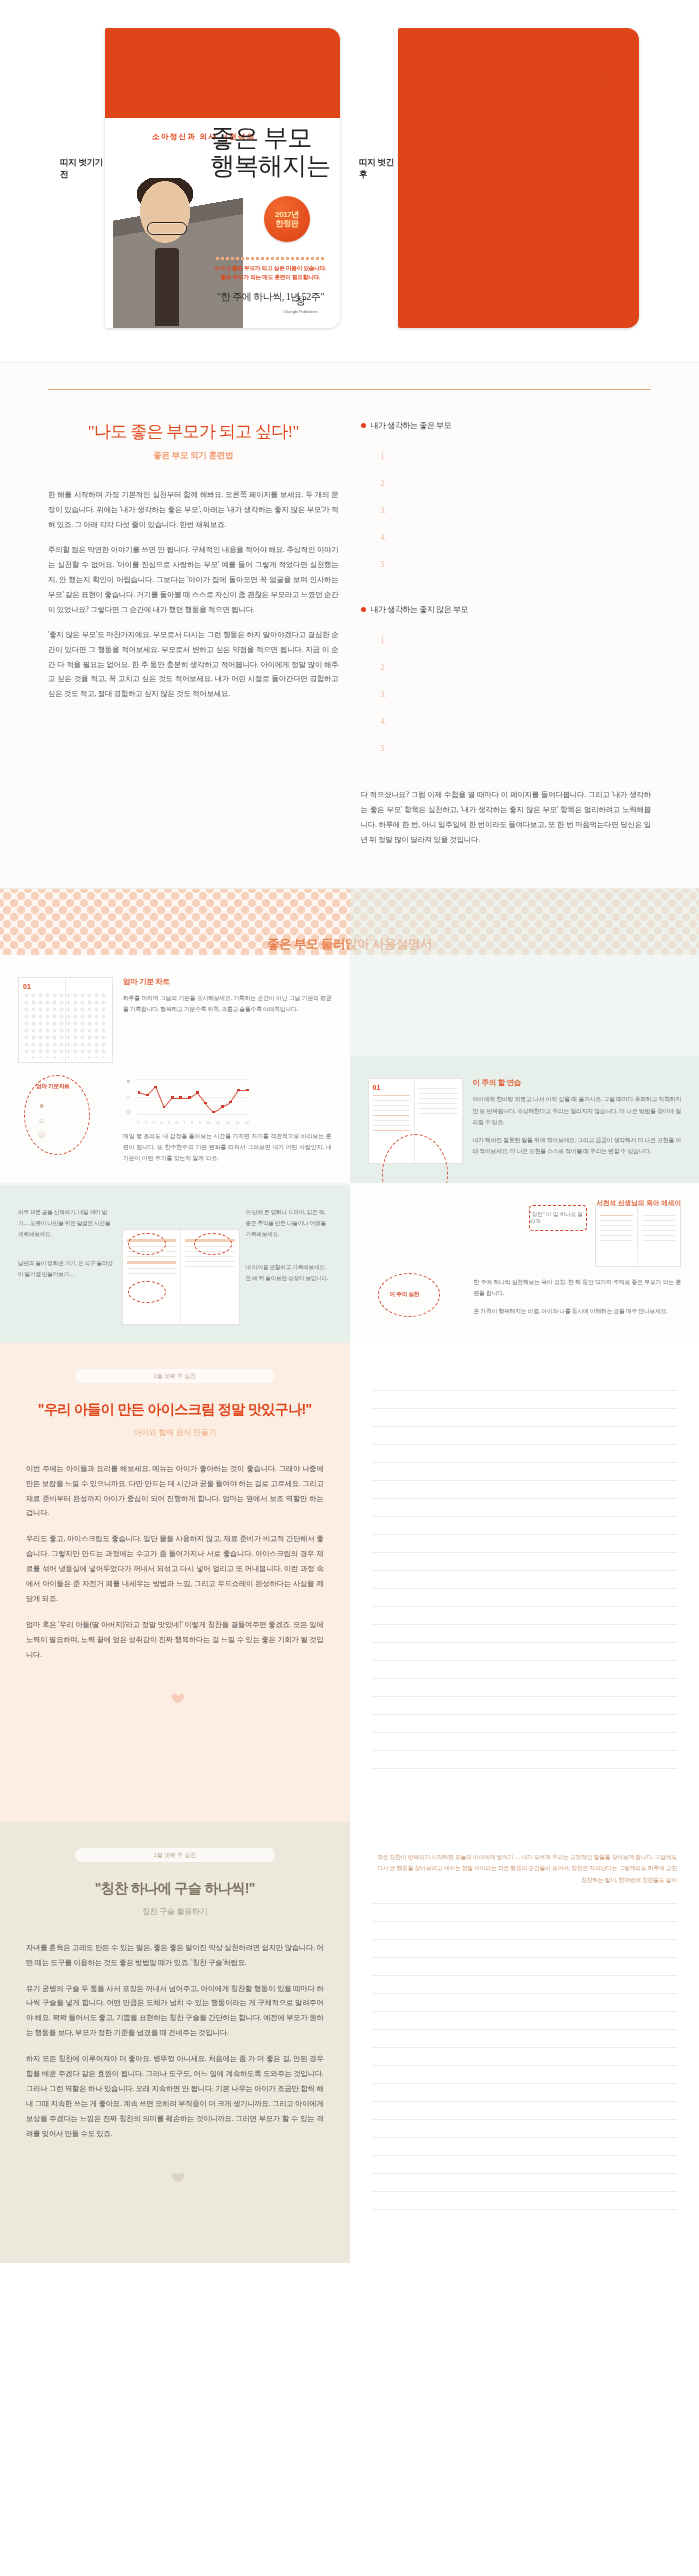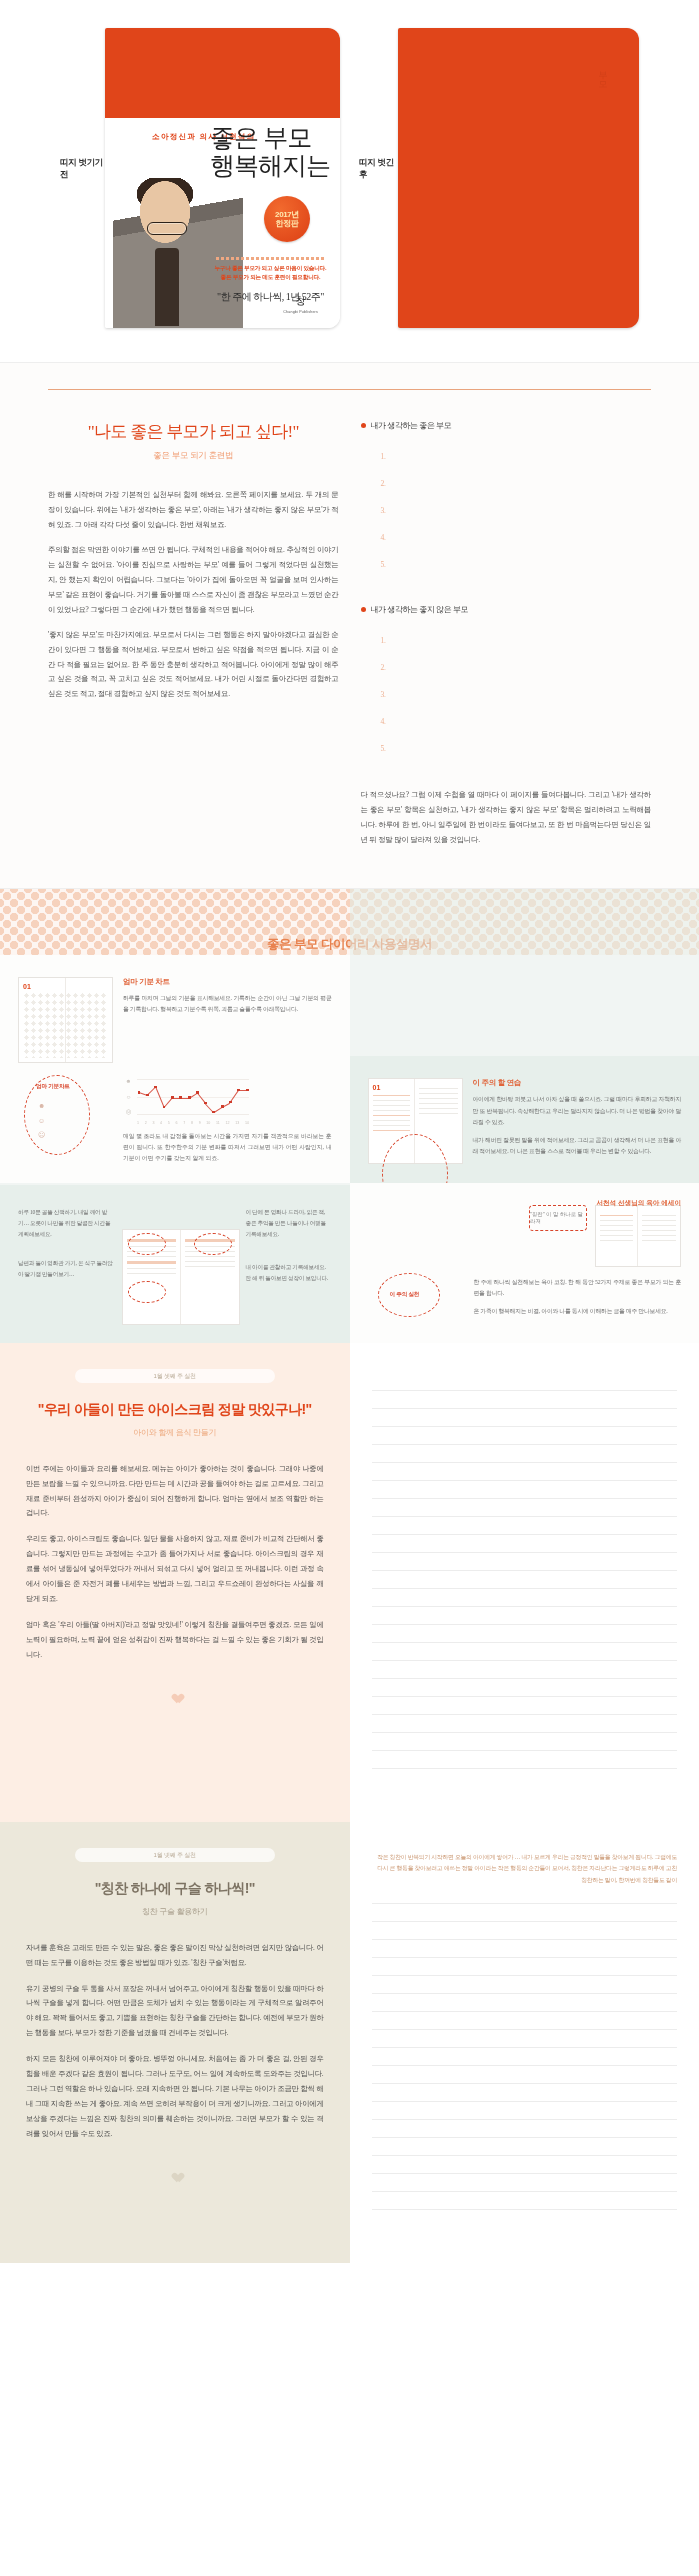--- a/index.html
+++ b/index.html
@@ -103,21 +103,21 @@
   .spread{ display:flex; padding:0 48px; gap:22px; }
   .spread .col{ width:50%; }
   .rule{ height:1px; background:#e9a47e; margin:0 48px 30px; }
   .sp-title{
     font-family:"Liberation Serif", serif;
     font-size:17px; color:#e0451a; text-align:center; letter-spacing:-0.7px;
     margin-bottom:7px;
   }
   .sp-sub{
     font-size:8.5px; color:#f09a6f; text-align:center; letter-spacing:-0.3px;
-    margin-bottom:26px; font-weight:normal;
+    margin-bottom:26px; font-weight:bold;
   }
   .bodytext p{
     font-family:"Liberation Serif", serif;
     font-size:7.4px; line-height:2.02; color:#4a4a4a;
     text-align:justify; letter-spacing:-0.2px; margin-bottom:10px;
   }
   .ws-head{
     display:flex; align-items:center; gap:5px;
     font-size:8px; color:#3a3a3a; letter-spacing:-0.4px;
     font-family:"Liberation Serif", serif; margin-bottom:12px;
@@ -333,21 +333,21 @@
 
       <div class="bodytext">
         <p>다 적으셨나요? 그럼 이제 수첩을 열 때마다 이 페이지를 들여다봅니다. 그리고 '내가 생각하는 좋은 부모' 항목은 실천하고, '내가 생각하는 좋지 않은 부모' 항목은 멀리하려고 노력해봅니다. 하루에 한 번, 아니 일주일에 한 번이라도 들여다보고, 또 한 번 마음먹는다면 당신은 일 년 뒤 정말 많이 달라져 있을 것입니다.</p>
       </div>
     </div>
   </div>
 </div>
 
 <div class="page sec-guide">
   <div class="guide-band right-half">
-    <div class="guide-title">좋은 부모 다이어리 사용설명서</div>
+    <div class="guide-title">좋은 부모 둘러앉아 사용설명서</div>
   </div>
 
   <div class="guide-grid">
 
     <div class="g-cell white">
       <div class="g-row">
         <div class="mini-spread">
           <div class="half">
               <div class="mnum">01</div>
               <div class="mini-dotgrid"></div>

